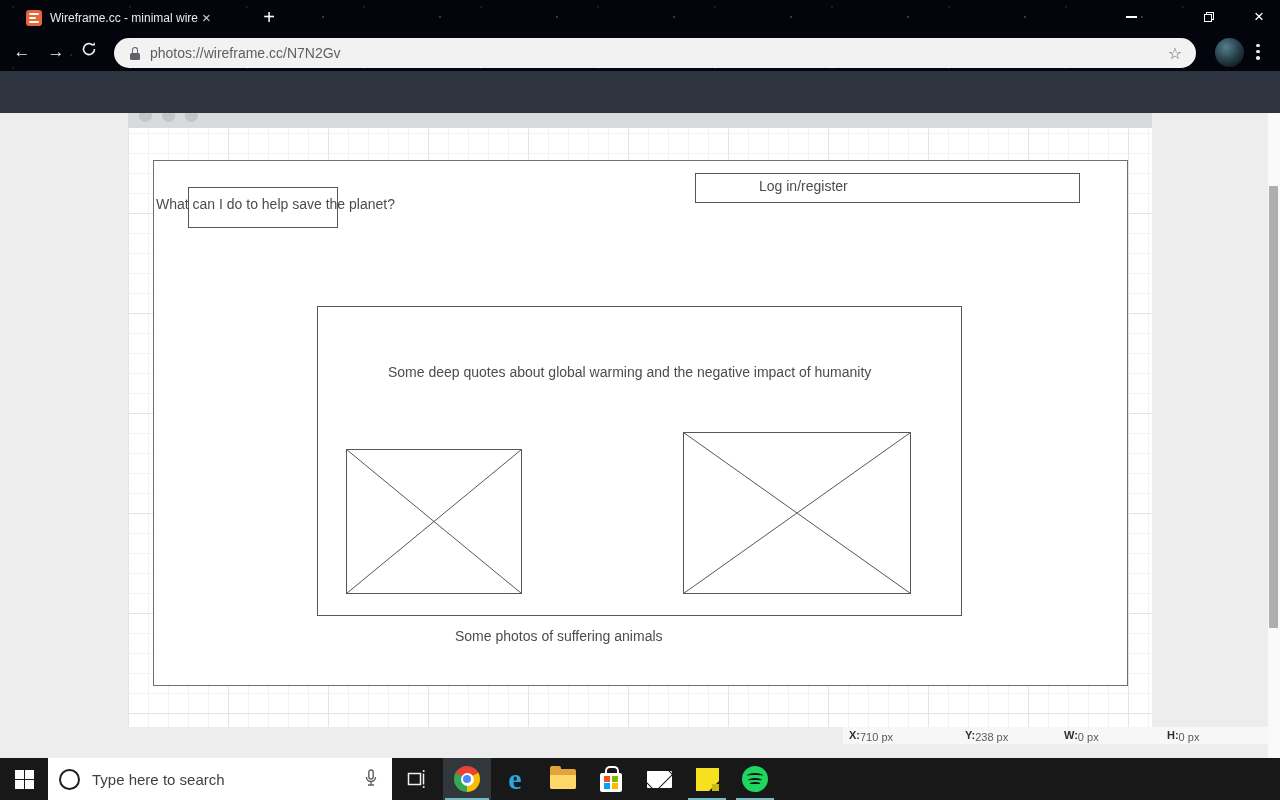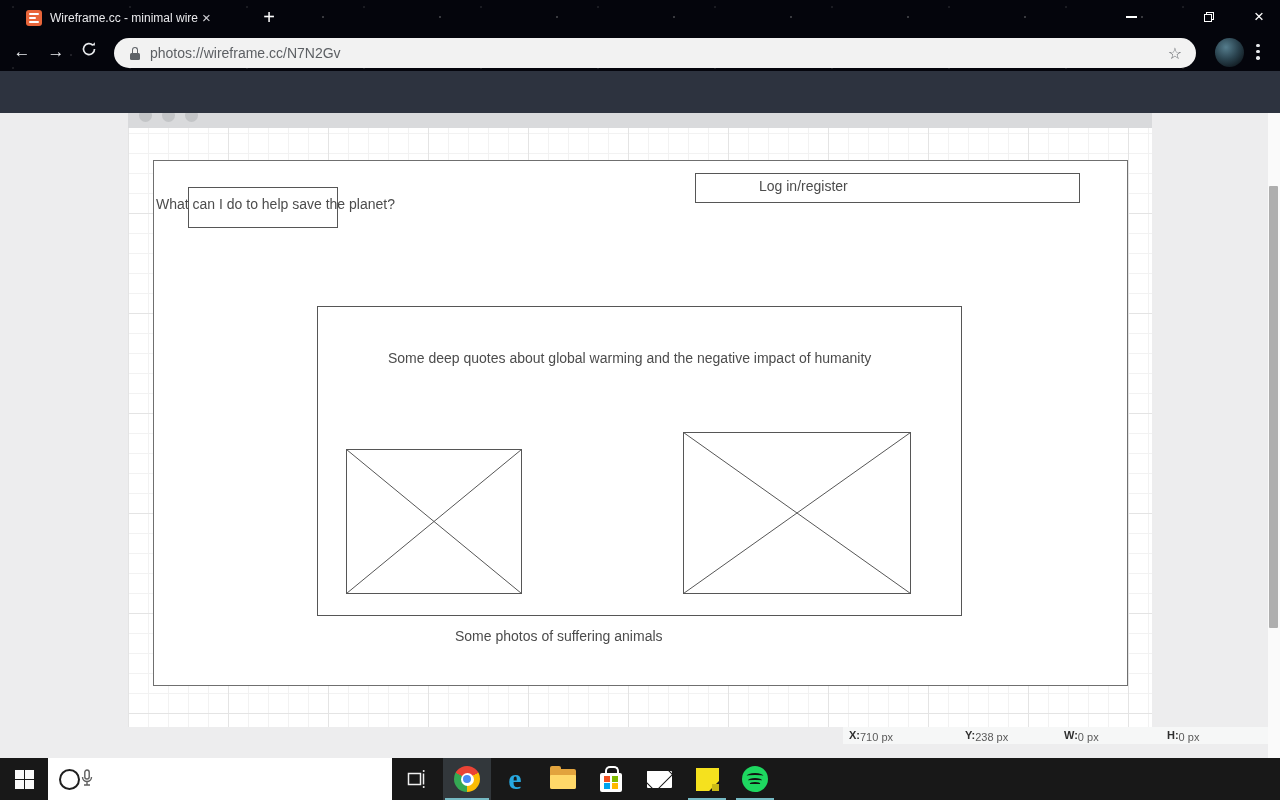--- a/index.html
+++ b/index.html
@@ -228,21 +228,21 @@
       <div class="abs wf-box" style="left:60px;top:74px;width:150px;height:41px"></div>
 
       <div class="abs wf-text" style="left:28px;top:83px;white-space:nowrap">What can I do to help save the planet?</div>
 
 
       <div class="abs wf-box" style="left:567px;top:60px;width:385px;height:30px">
         <span class="wf-text abs" style="left:63px;top:4px;white-space:nowrap">Log in/register</span>
       </div>
 
       <div class="abs wf-box" style="left:189px;top:193px;width:645px;height:310px;background:#fff"></div>
-      <div class="abs wf-text" style="left:260px;top:232px;width:495px;line-height:26px">Some deep quotes about global warming and the negative impact of humanity</div>
+      <div class="abs wf-text" style="left:260px;top:249px;width:495px;line-height:20px">Some deep quotes about global warming and the negative impact of humanity</div>
 
       <svg class="abs xbox" style="left:218px;top:336px" width="176" height="145">
         <rect x="0.5" y="0.5" width="175" height="144" fill="#fff" stroke="#565656"></rect>
         <line x1="0.5" y1="0.5" x2="175.5" y2="144.5"></line>
           <line x1="175.5" y1="0.5" x2="0.5" y2="144.5"></line>
       </svg>
       <svg class="abs xbox" style="left:555px;top:319px" width="228" height="162">
         <rect x="0.5" y="0.5" width="227" height="161" fill="#fff" stroke="#565656"></rect>
         <line x1="0.5" y1="0.5" x2="227.5" y2="161.5"></line>
           <line x1="227.5" y1="0.5" x2="0.5" y2="161.5"></line>
@@ -267,20 +267,21 @@
       <span class="winlogo">
           <i></i>
           <i></i>
           <i></i>
           <i></i>
         </span>
     </div>
 
     <div class="abs searchbox" style="position:absolute">
       <span class="cortana-ring"></span>
+      <span class="search-text">Type here to search</span>
       <svg width="14" height="20" viewBox="0 0 14 20" style="margin-right:14px">
         <rect x="4.8" y="1" width="4.4" height="9" rx="2.2" fill="none" stroke="#5f5f5f" stroke-width="1.4"></rect>
         <path d="M2.5 8 a4.5 4.5 0 0 0 9 0 M7 12.5 V16 M4 16 h6" fill="none" stroke="#5f5f5f" stroke-width="1.4"></path>
       </svg>
     </div>
 
     <div class="tb-btn" style="left:392px">
       <svg width="22" height="18" viewBox="0 0 22 18">
         <rect x="3.5" y="3.5" width="12" height="11" fill="none" stroke="#f0f0f0" stroke-width="1.5"></rect>
         <path d="M18.5 3.5 v11" stroke="#f0f0f0" stroke-width="1.5"></path>

